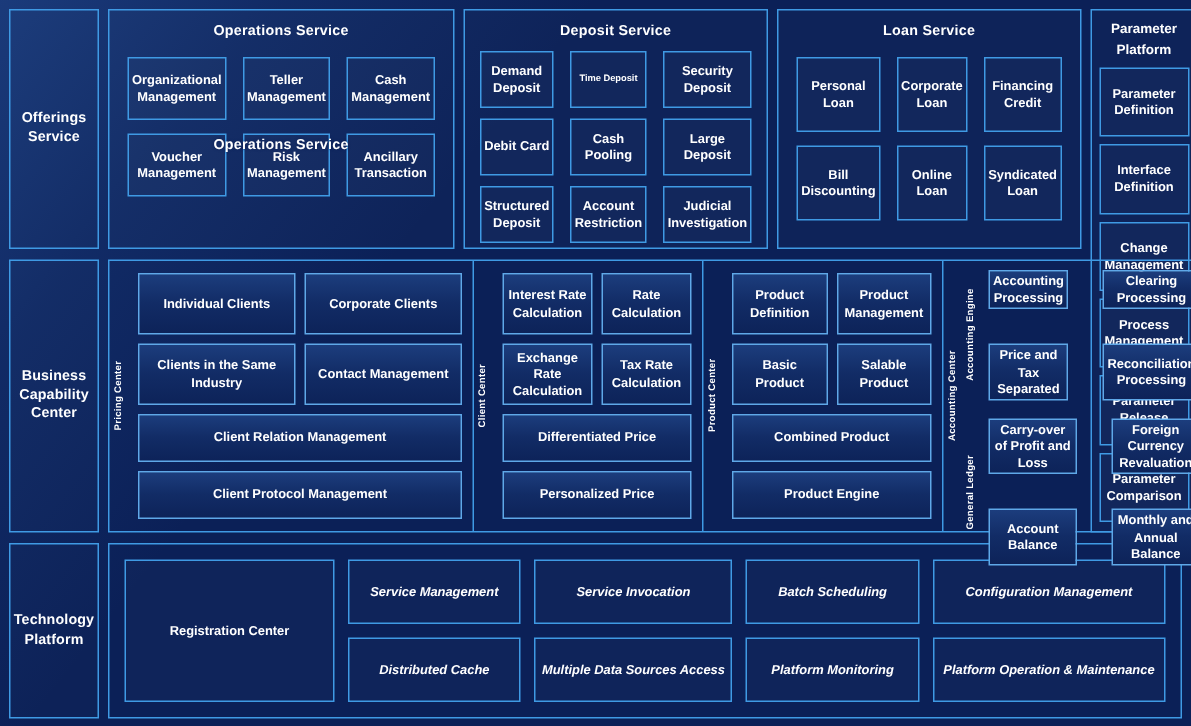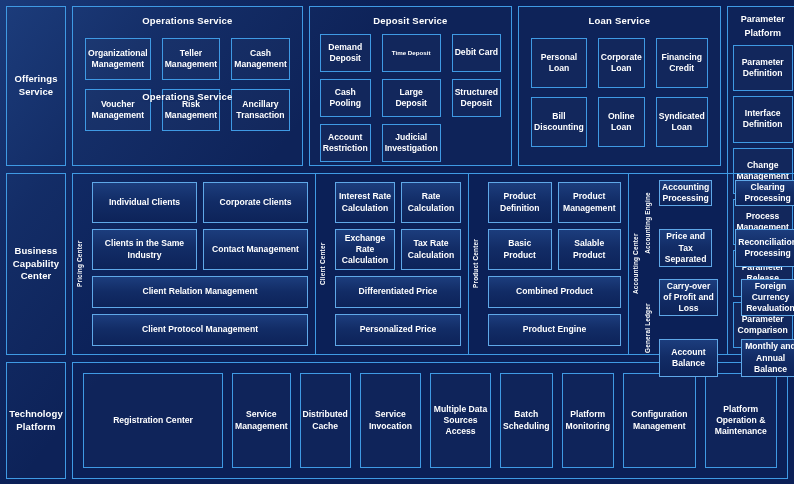--- a/index.html
+++ b/index.html
@@ -103,21 +103,21 @@
   .cacct{flex:1;}
   .acct-sub{display:flex;flex-direction:column;flex:1;}
   .acct-block{display:flex;flex:1;}
   .acct-grid{flex:1;display:grid;grid-template-columns:1fr 1fr;gap:23px;padding:6px;box-sizing:border-box;}
   .acct-grid .box{height:100%;}
 
   
   .tech{flex:1;border:1px solid #3f9ae4;box-sizing:border-box;display:flex;
         padding:10px 10px;gap:9px;}
   .reg{flex:0 0 140px;}
-  .tcol{flex:1;display:flex;flex-direction:row;gap:9px;}
+  .tcol{flex:1;display:flex;flex-direction:column;gap:9px;font-style:italic;}
   .tcol .box{flex:1;}
   .tcol.c2{flex:1.15;}
   .tcol.c4{flex:1.35;}
 </style>
 </head>
 <body>
 
 <div id="root">
 
   <div class="row row1">
@@ -135,20 +135,21 @@
         <div class="box wrap">Ancillary Transaction</div>
       </div>
       <div class="ghost-title" style="top:84px;">Operations Service</div>
     </div>
 
     <div class="panel svc dep">
       <div class="panel-title">Deposit Service</div>
       <div class="grid">
         <div class="box wrap">Demand Deposit</div>
         <div class="box wrap tiny">Time Deposit</div>
+        <div class="box wrap">Security Deposit</div>
         <div class="box wrap">Debit Card</div>
         <div class="box wrap">Cash Pooling</div>
         <div class="box wrap">Large Deposit</div>
         <div class="box wrap">Structured Deposit</div>
         <div class="box wrap">Account Restriction</div>
         <div class="box wrap">Judicial Investigation</div>
       </div>
     </div>
 
     <div class="panel svc loan">

